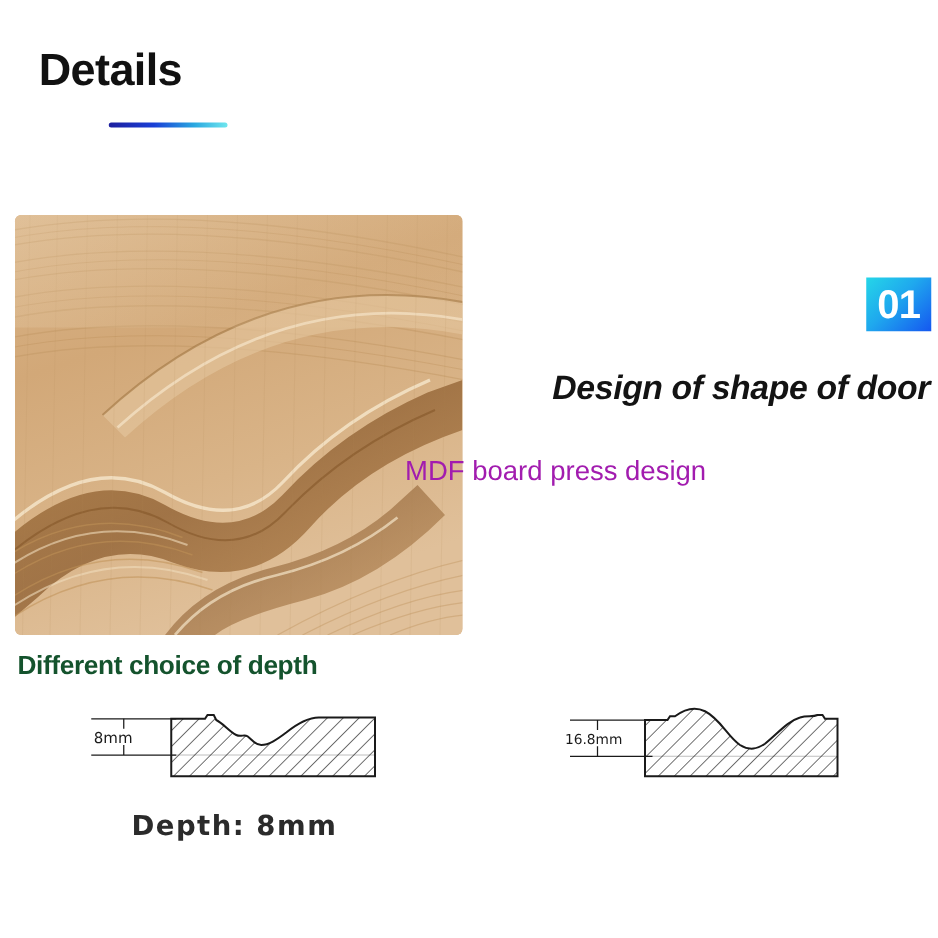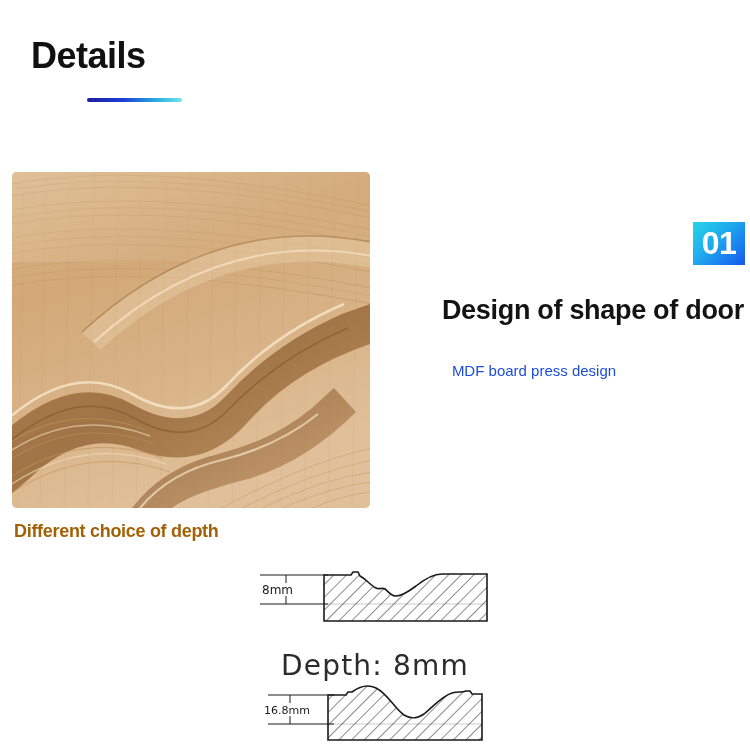--- a/index.html
+++ b/index.html
@@ -57,63 +57,63 @@
   .info-heading {
     position: absolute;
     right: 6px; top: 294px;
     width: 420px;
     text-align: right;
     font-size: 27px;
     font-weight: 700;
     color: #131313;
     letter-spacing: -0.3px;
     line-height: 1.2;
+    font-style: italic;
   }
   .info-sub {
     position: absolute;
     right: 6px; top: 360px;
     width: 420px;
-    text-align: center;
-    font-size: 15px;
+    text-align: left;
+    font-size: 22px;
     font-weight: 400;
-    color: #1d4ed8;
+    color: #a21caf;
     line-height: 1.5;
   }
   .info-sub span { display: block; }
 
   
   .section-heading {
     position: absolute;
     left: 14px; top: 521px;
-    font-size: 18px;
-    font-weight: 700;
-    color: #a16207;
+    font-size: 21px;
+    font-weight: 700;
+    color: #14532d;
     letter-spacing: -0.3px;
   }
   .depth-row {
     position: absolute;
     left: 0; top: 563px;
     width: 750px; height: 120px;
     display: flex;
-    flex-direction: column;
   }
   .depth-item {
     flex: 1 1 0;
     display: flex;
     flex-direction: column;
     align-items: center;
   }
   .depth-svg { display: block; }
   .depth-caption {
     margin-top: 8px;
-    font-size: 28px;
+    font-size: 22px;
     color: #2b2b2b;
     letter-spacing: 1.2px;
     font-family: "DejaVu Sans", sans-serif;
-    font-weight: 400;
+    font-weight: 700;
     white-space: nowrap;
   }
 </style>
 </head>
 <body>
 
 <div class="page">
 
   <h1 class="page-title">Details</h1>
   <div class="title-rule"></div>

